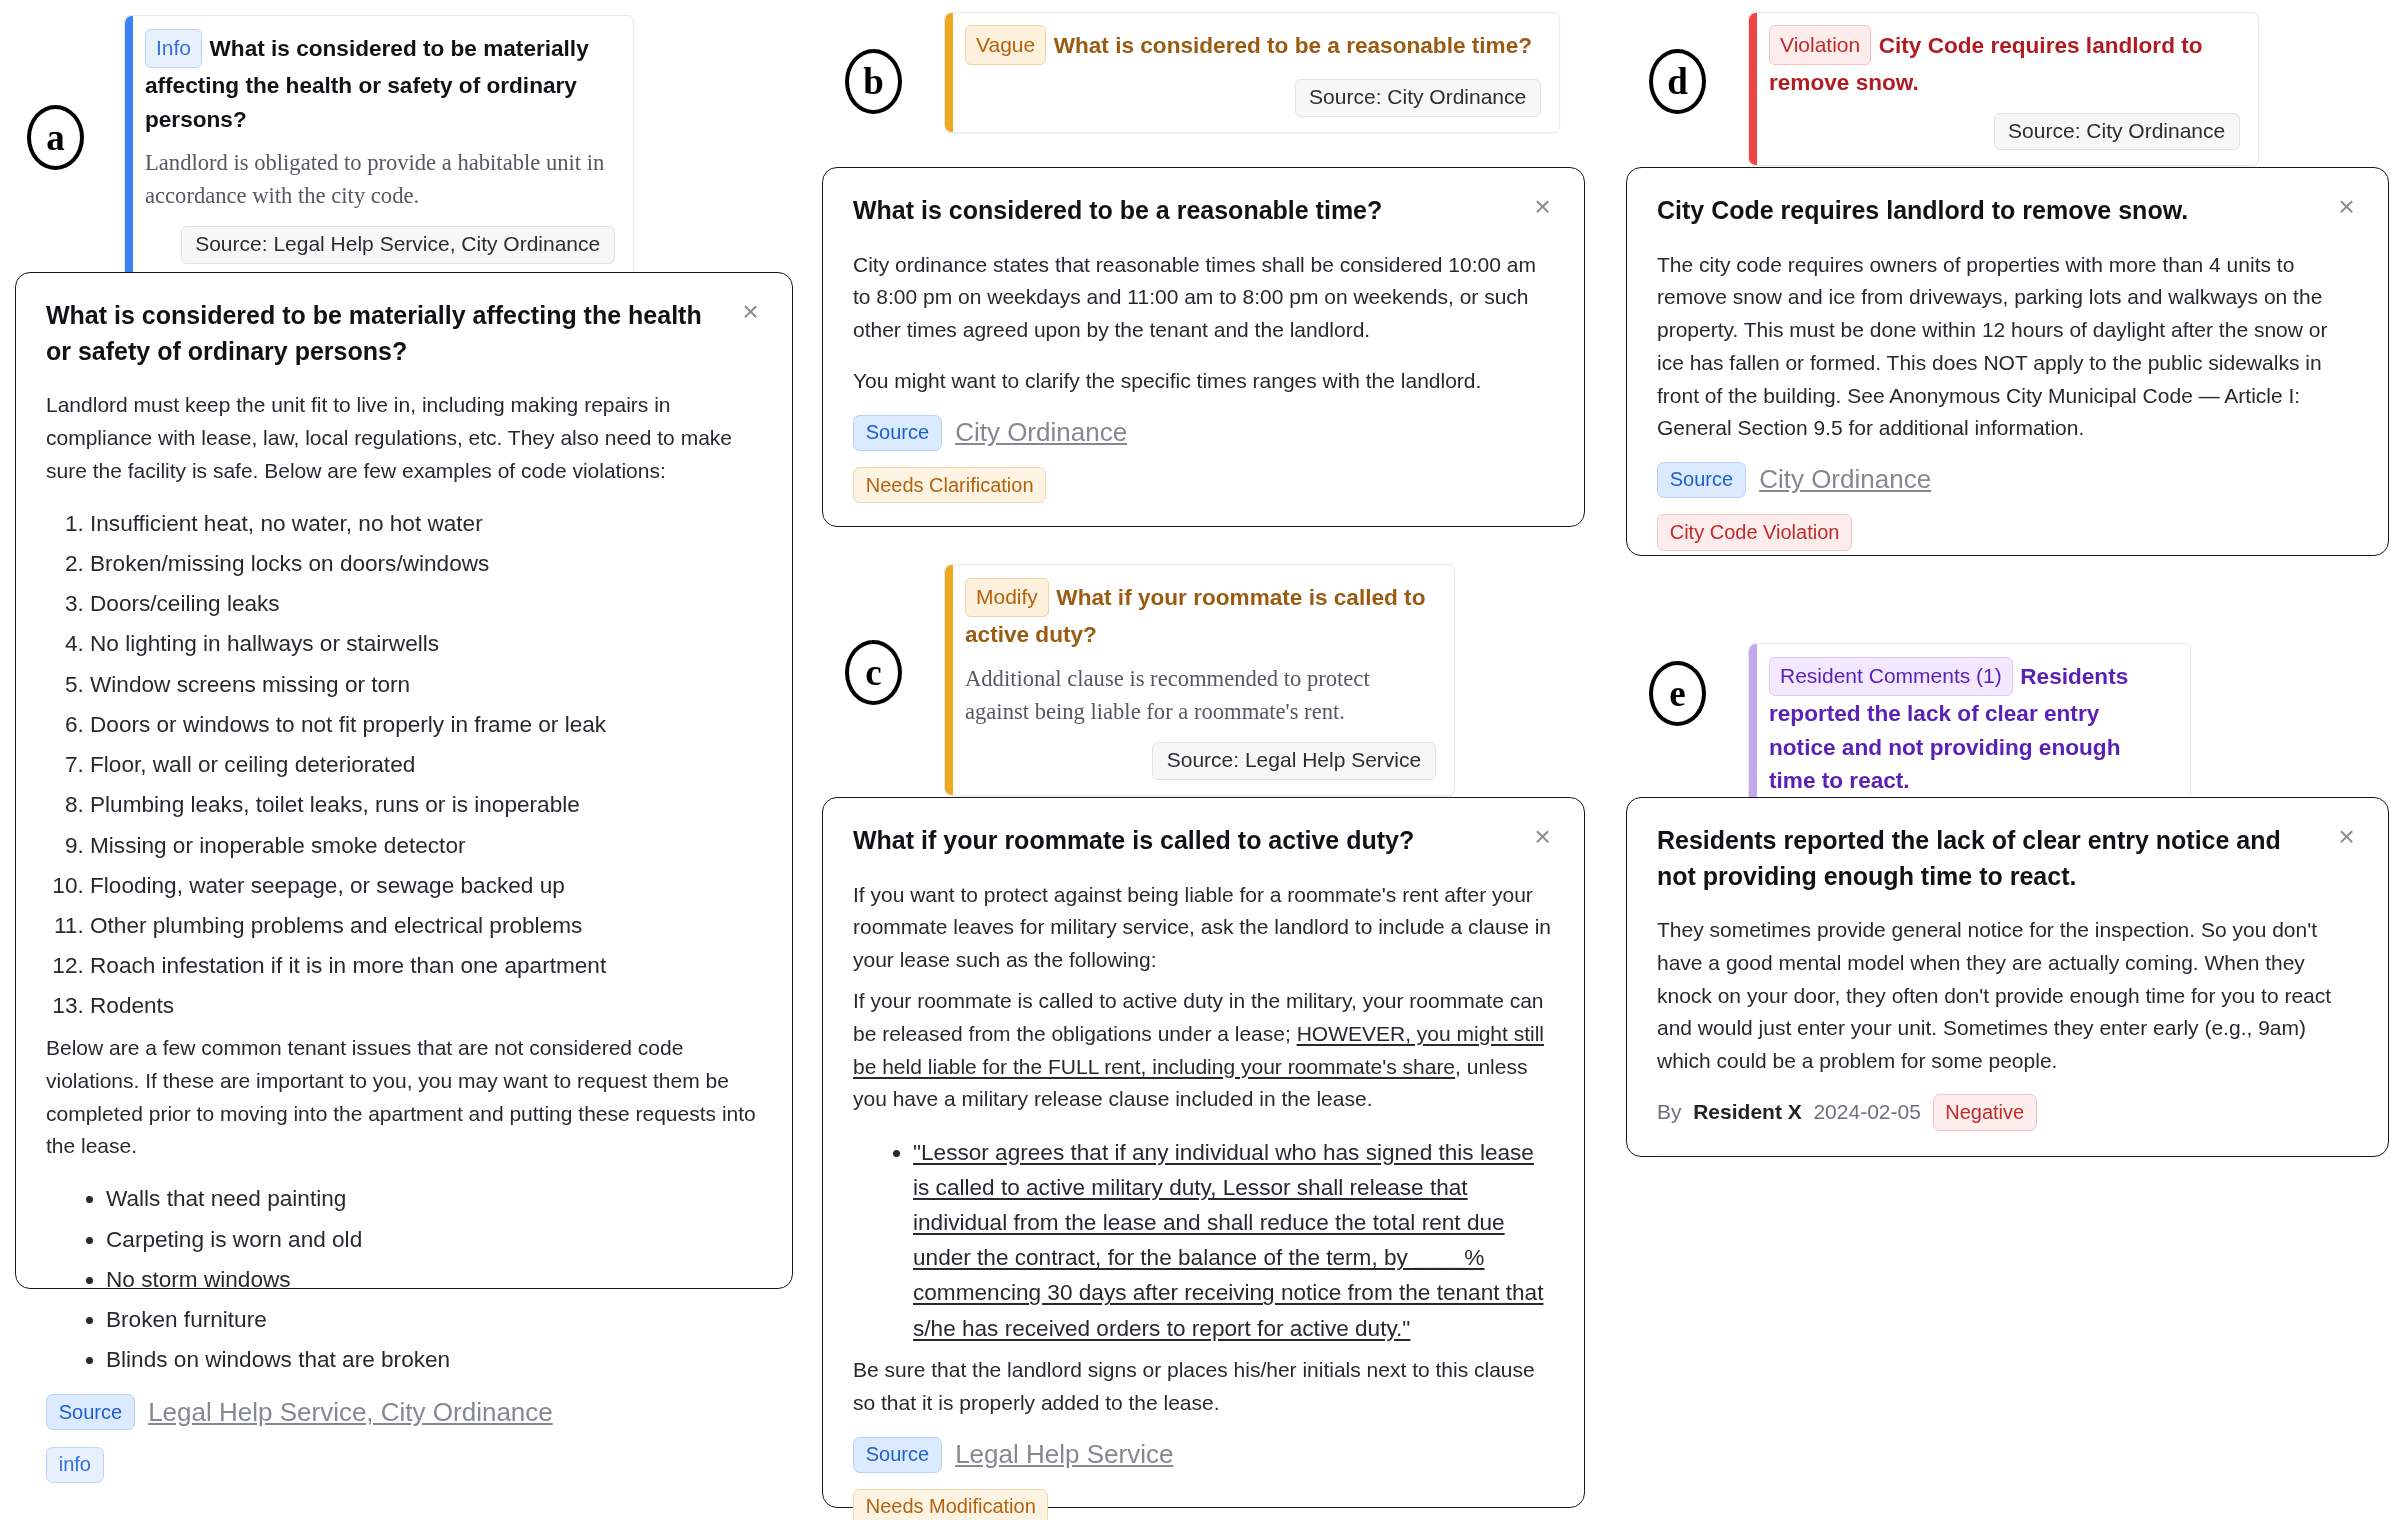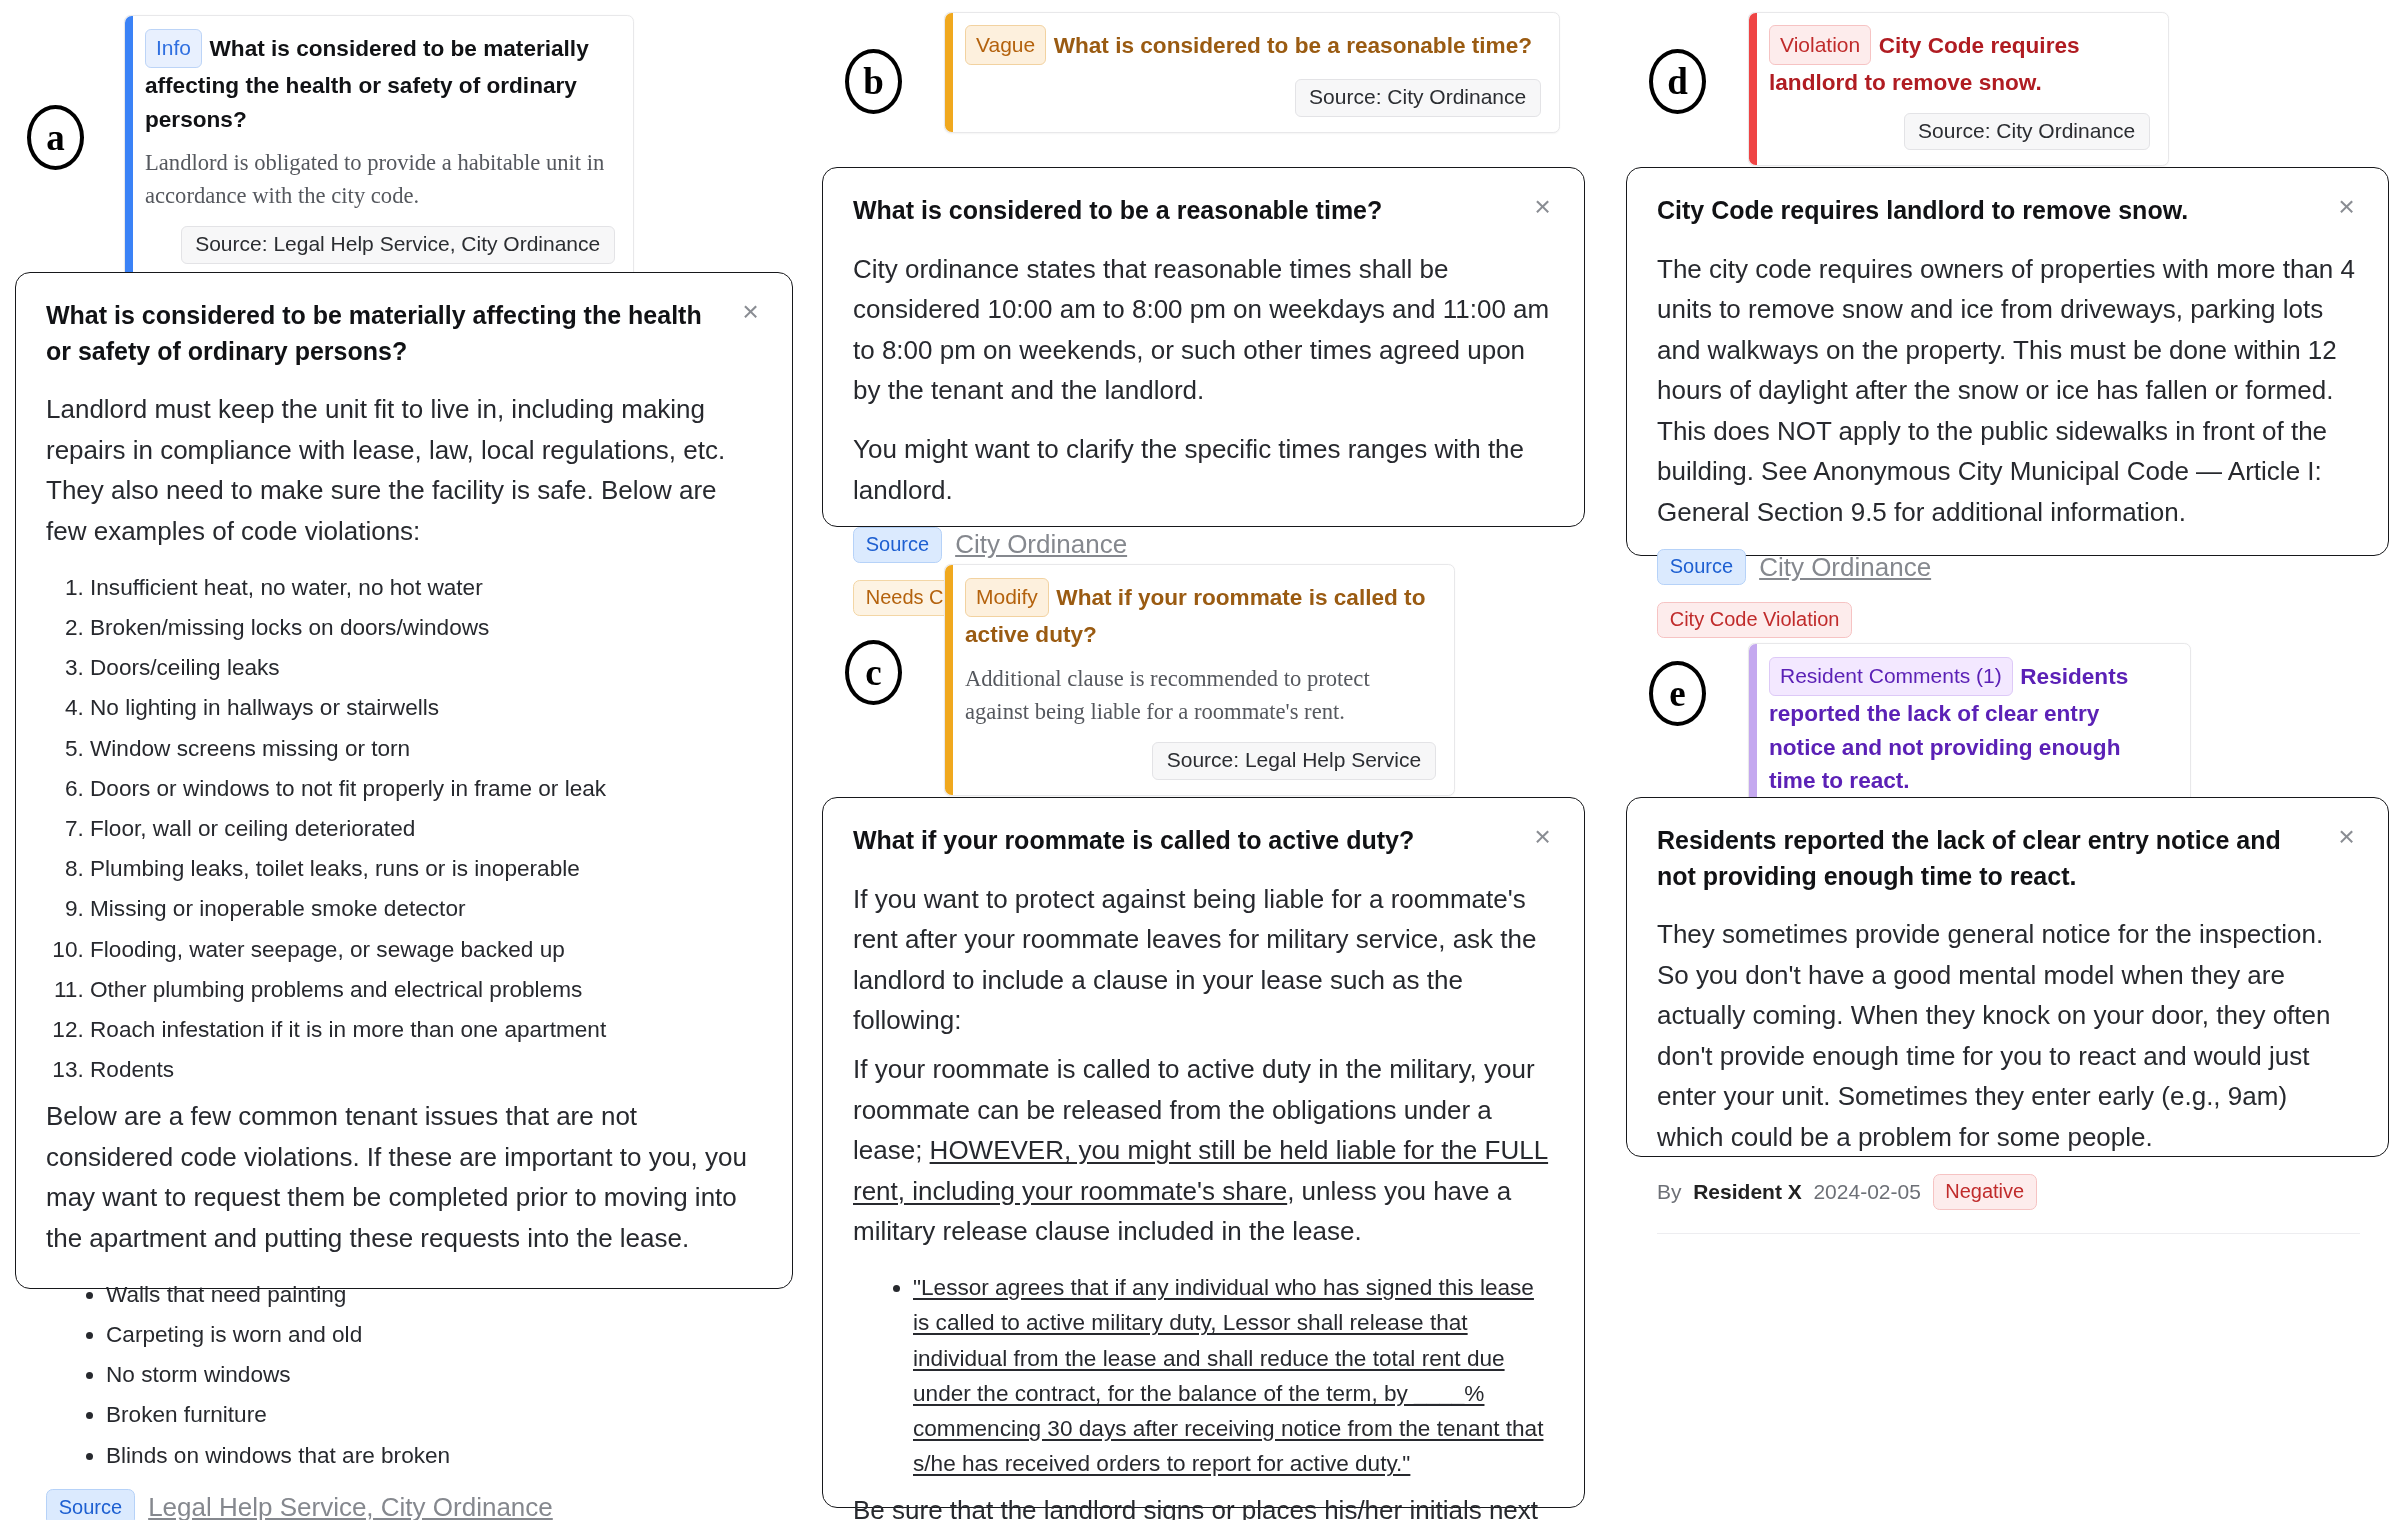--- a/index.html
+++ b/index.html
@@ -113,21 +113,21 @@
     top: 22px; right: 25px;
     width: 33px; height: 33px;
     color: #8a8d93;
     font-size: 28.5px;
     line-height: 32px;
     text-align: center;
     font-weight: 300;
     cursor: pointer;
   }
   .card p {
-    font-size: 26px;
+    font-size: 21px;
     color: #27292e;
     line-height: 1.56;
     margin: 0 0 18.4px 0;
   }
   .card ol, .card ul {
     font-size: 22.6px;
     color: #27292e;
     line-height: 1.56;
     margin: 0 0 6.7px 0;
     padding-left: 44px;
@@ -258,21 +258,21 @@
     <span class="tag tag-source">Source</span>
     <span class="src-value">Legal Help Service</span>
   </div>
   <div class="meta-row">
     <span class="tag tag-modify">Needs Modification</span>
   </div>
 </div>
 
 <div class="fig-letter" style="left:1649px; top:49px;">d</div>
 
-<div class="hl hl-red" style="left:1748px; top:11.7px; width:421px;">
+<div class="hl hl-red" style="left:1748px; top:11.7px; width:511px;">
   <div class="hl-text">
     <span class="hl-badge badge-violation">Violation</span><span>City Code requires landlord to remove snow.</span>
   </div>
   <div class="hl-source-row">
     <span class="hl-source">Source: City Ordinance</span>
   </div>
 </div>
 
 <div class="card" style="left:1626px; top:167px; width:763px; height:389px;">
   <div class="card-close">×</div>

